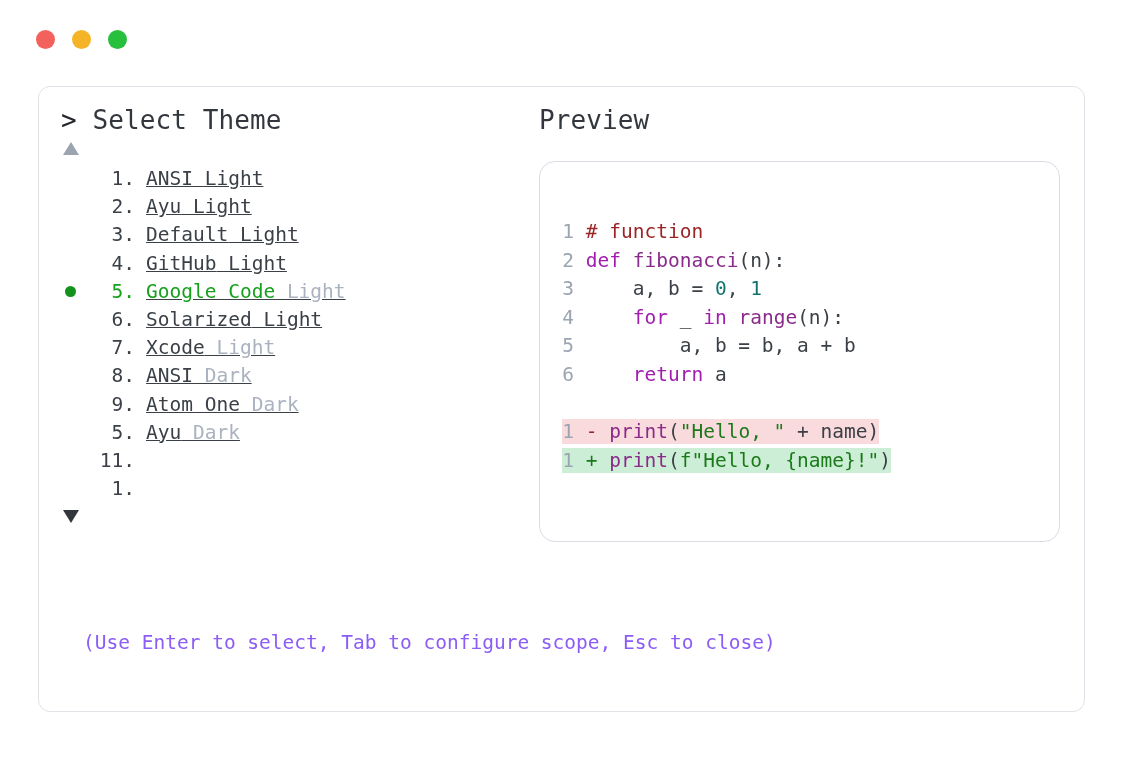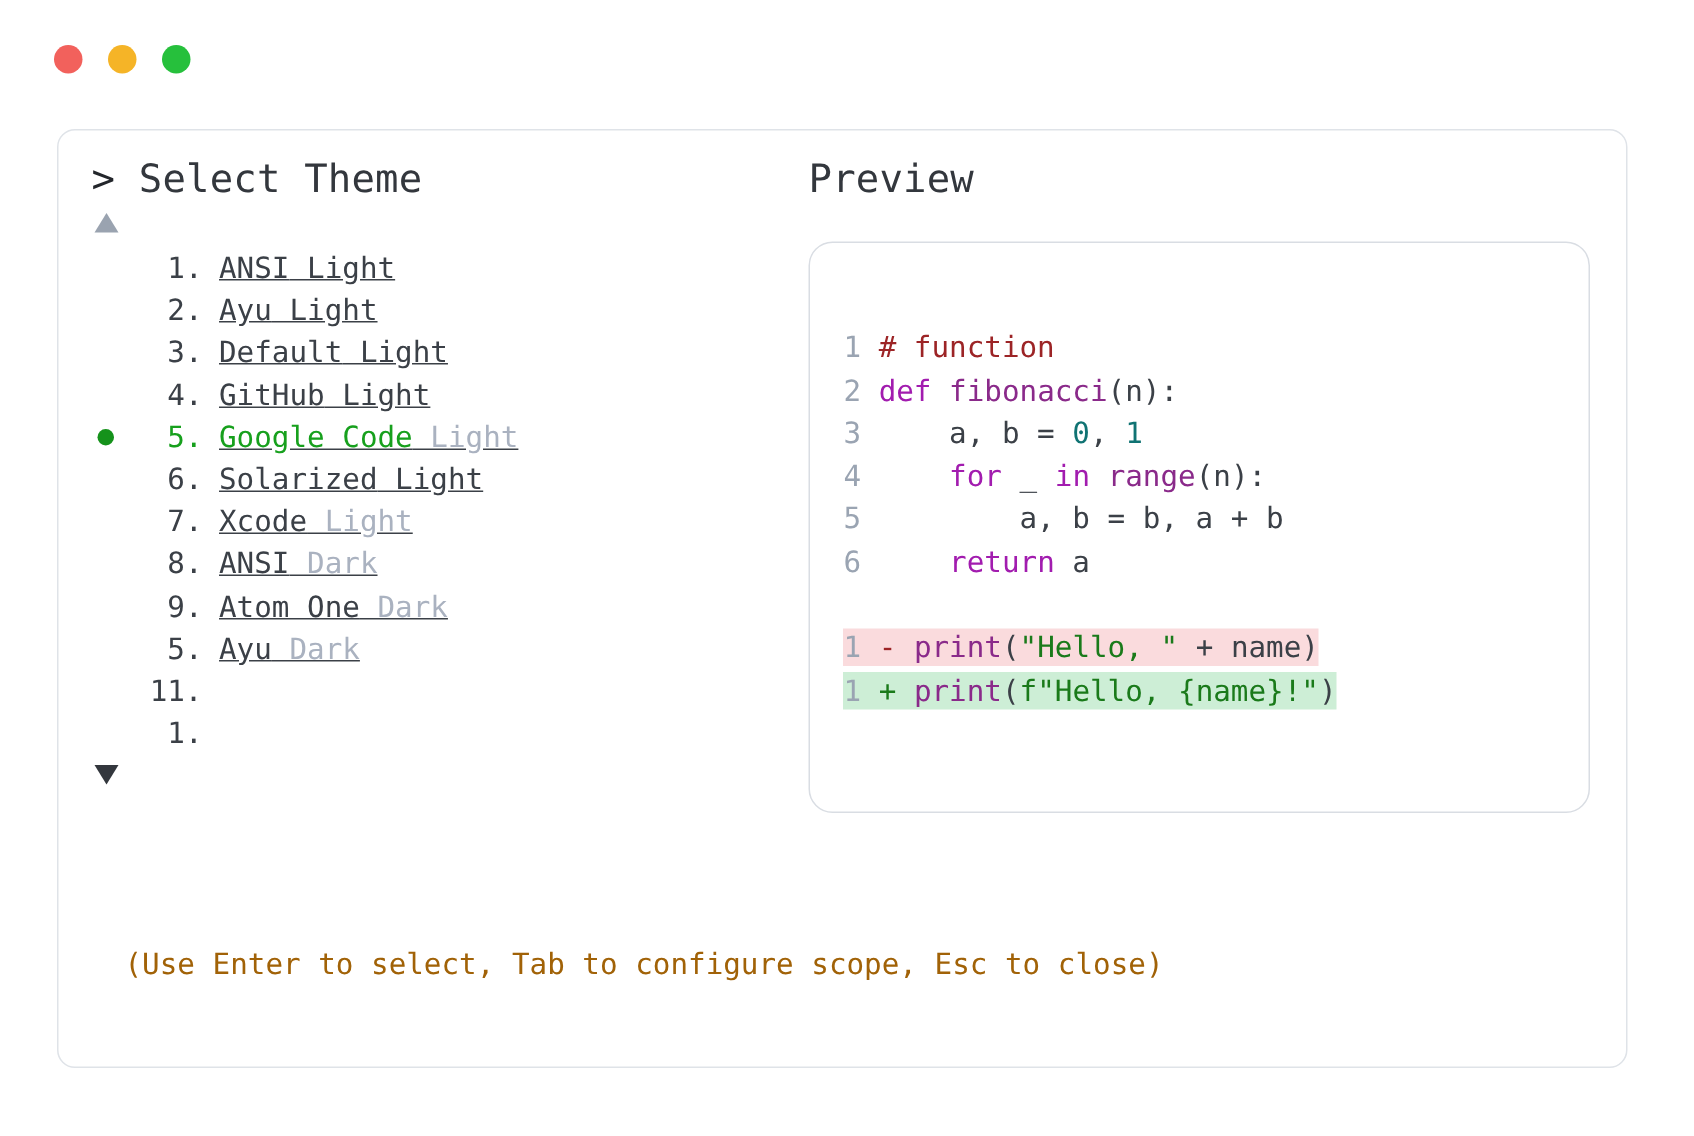--- a/index.html
+++ b/index.html
@@ -178,21 +178,21 @@
   .sign-del { color: #9c2426; }
   .sign-add { color: #1a7a1a; }
 
   
   .footer {
     position: absolute;
     left: 22px;
     bottom: 36px;
     font-size: 19.5px;
     line-height: 28px;
-    color: #a16207;
+    color: #8b5cf6;
     white-space: pre;
   }
 </style>
 </head>
 <body>
 
 <div class="titlebar">
   <span class="dot red"></span>
   <span class="dot yellow"></span>
   <span class="dot green"></span>

